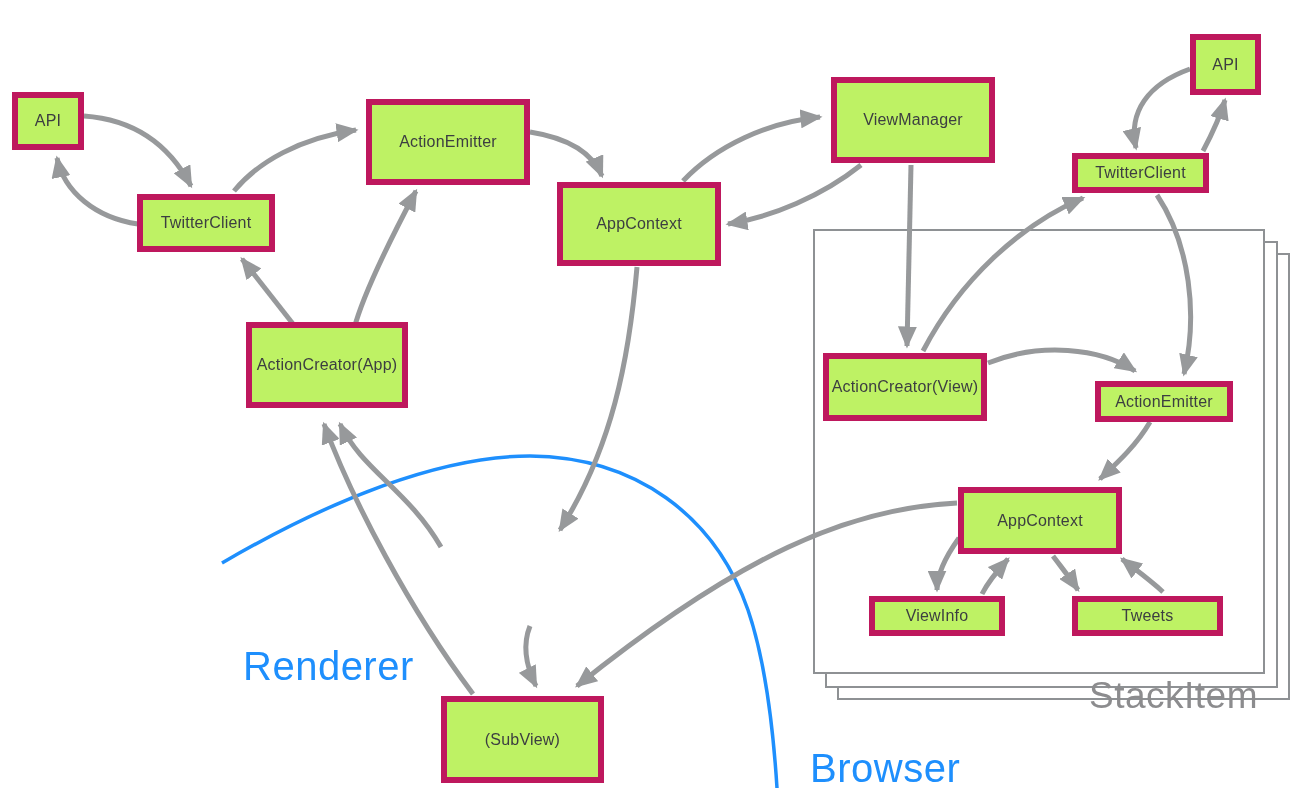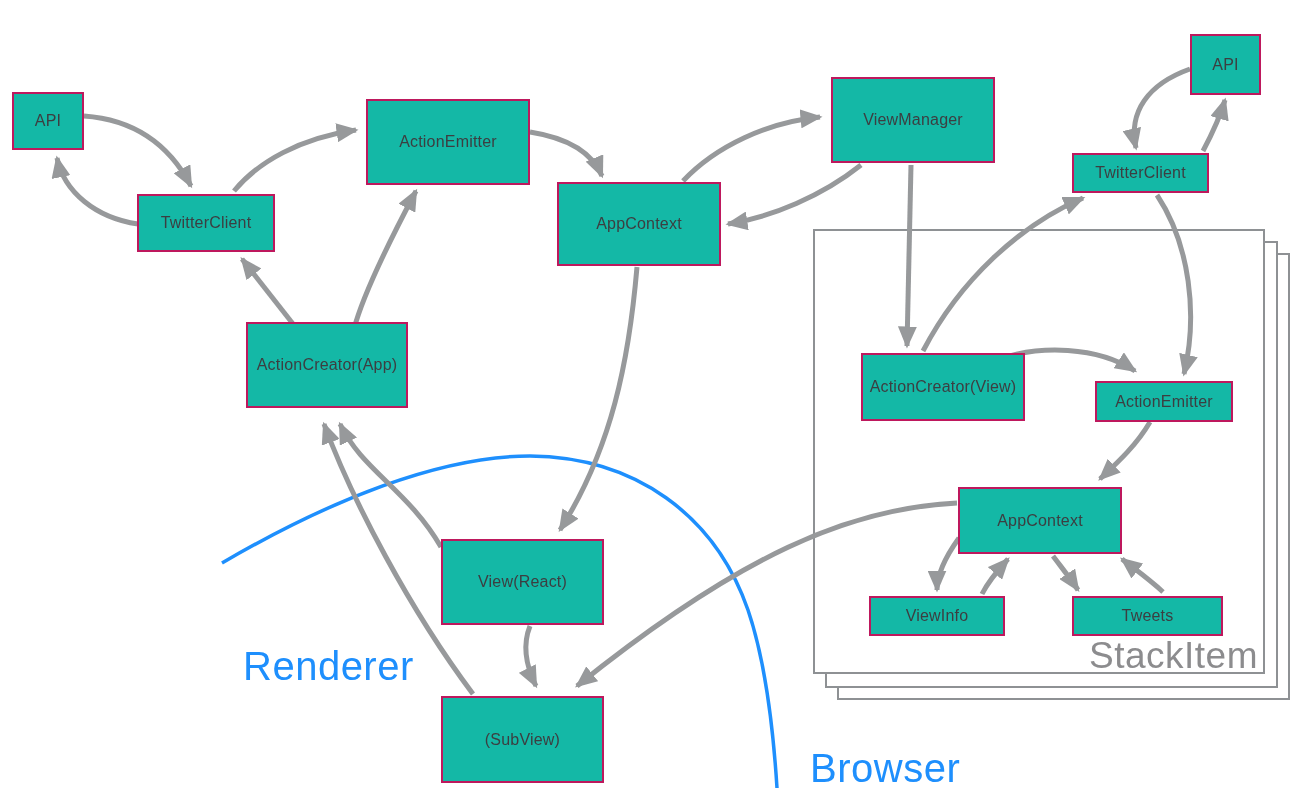--- a/index.html
+++ b/index.html
@@ -3,31 +3,31 @@
 <meta charset="utf-8">
 <style>
   html,body{margin:0;padding:0;background:#ffffff;}
   #stage{
     position:relative;width:1309px;height:807px;background:#ffffff;overflow:hidden;
     font-family:"Liberation Sans", sans-serif;
   }
   #edges-svg{position:absolute;left:0;top:0;width:1309px;height:807px;}
   .node{
     position:absolute;box-sizing:border-box;
-    border:2px solid #be185d;background:#14b8a6;
+    border:6px solid #be185d;background:#bef264;
     display:flex;align-items:center;justify-content:center;
     color:#3c3e41;font-size:16px;letter-spacing:0.2px;white-space:nowrap;
   }
   .region-label{
     position:absolute;color:#1e8ffd;font-size:40px;font-weight:400;letter-spacing:0.5px;
     white-space:nowrap;
   }
   .stack-label{
     position:absolute;color:#8c8c8e;font-size:37px;font-weight:400;letter-spacing:0.5px;
-    white-space:nowrap;text-align:right;
+    white-space:nowrap;text-align:right;margin-top:40px;
   }
   path.edge{fill:none;stroke:#97999b;stroke-width:5;}
   path.blue-boundary{fill:none;stroke:#1e8ffd;stroke-width:3.5;}
   rect.stack-rect{fill:#ffffff;stroke:#8e9194;stroke-width:2;}
 </style>
 </head>
 <body>
 
 <div id="stage">
 
@@ -87,38 +87,35 @@
   </div>
   <div class="node" style="left:1190px;top:34px;width:71px;height:61px">
     <span>API</span>
   </div>
   <div class="node" style="left:1072px;top:153px;width:137px;height:40px">
     <span>TwitterClient</span>
   </div>
   <div class="node" style="left:246px;top:322px;width:162px;height:86px">
     <span>ActionCreator(App)</span>
   </div>
-  <div class="node" style="left:861px;top:353px;width:164px;height:68px">
+  <div class="node" style="left:823px;top:353px;width:164px;height:68px">
     <span>ActionCreator(View)</span>
   </div>
   <div class="node" style="left:1095px;top:381px;width:138px;height:41px">
     <span>ActionEmitter</span>
   </div>
   <div class="node" style="left:958px;top:487px;width:164px;height:67px">
     <span>AppContext</span>
   </div>
   <div class="node" style="left:869px;top:596px;width:136px;height:40px">
     <span>ViewInfo</span>
   </div>
   <div class="node" style="left:1072px;top:596px;width:151px;height:40px">
     <span>Tweets</span>
   </div>
-  <div class="node" style="left:441px;top:539px;width:163px;height:86px">
-    <span>View(React)</span>
-  </div>
   <div class="node" style="left:441px;top:696px;width:163px;height:87px">
     <span>(SubView)</span>
   </div>
 
   <div class="region-label" style="left:243px;top:644px;">Renderer</div>
   <div class="region-label" style="left:810px;top:746px;">Browser</div>
   <div class="stack-label" style="left:1000px;top:635px;width:258px;">StackItem</div>
 
 </div>
 

